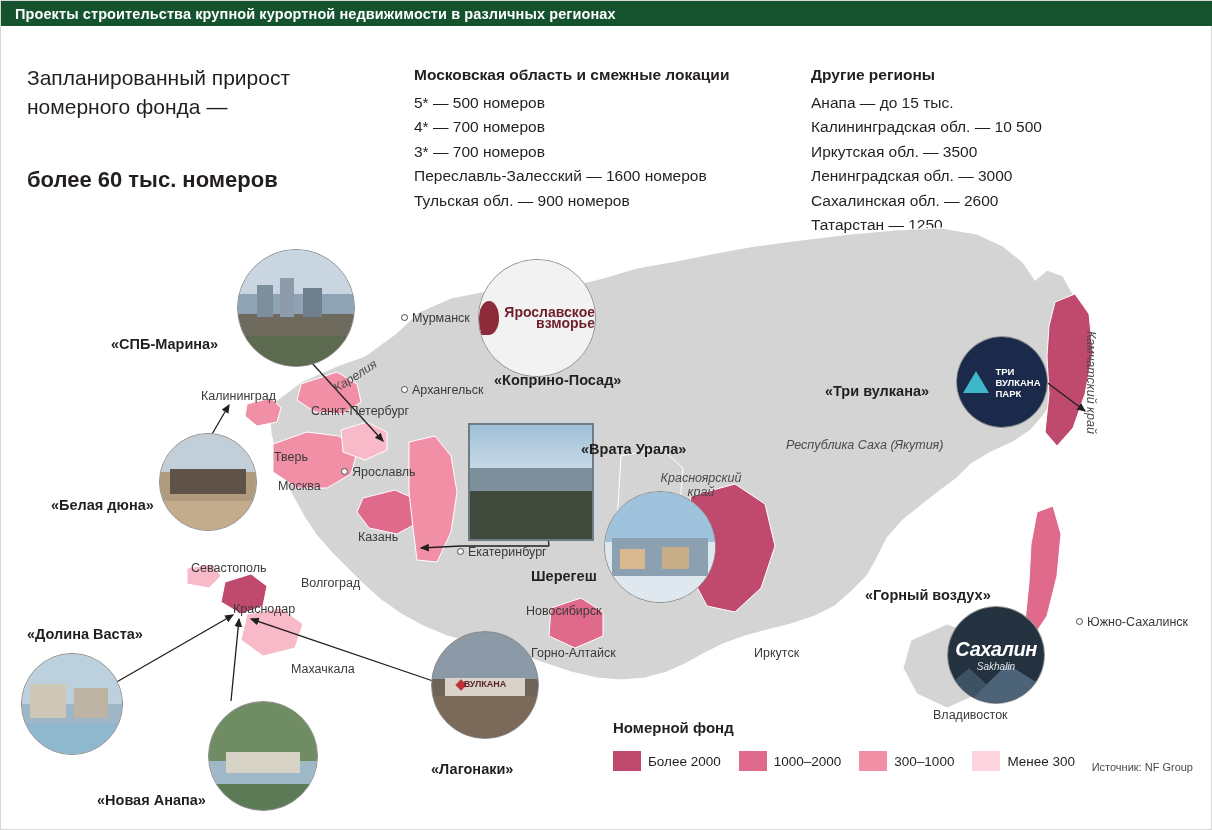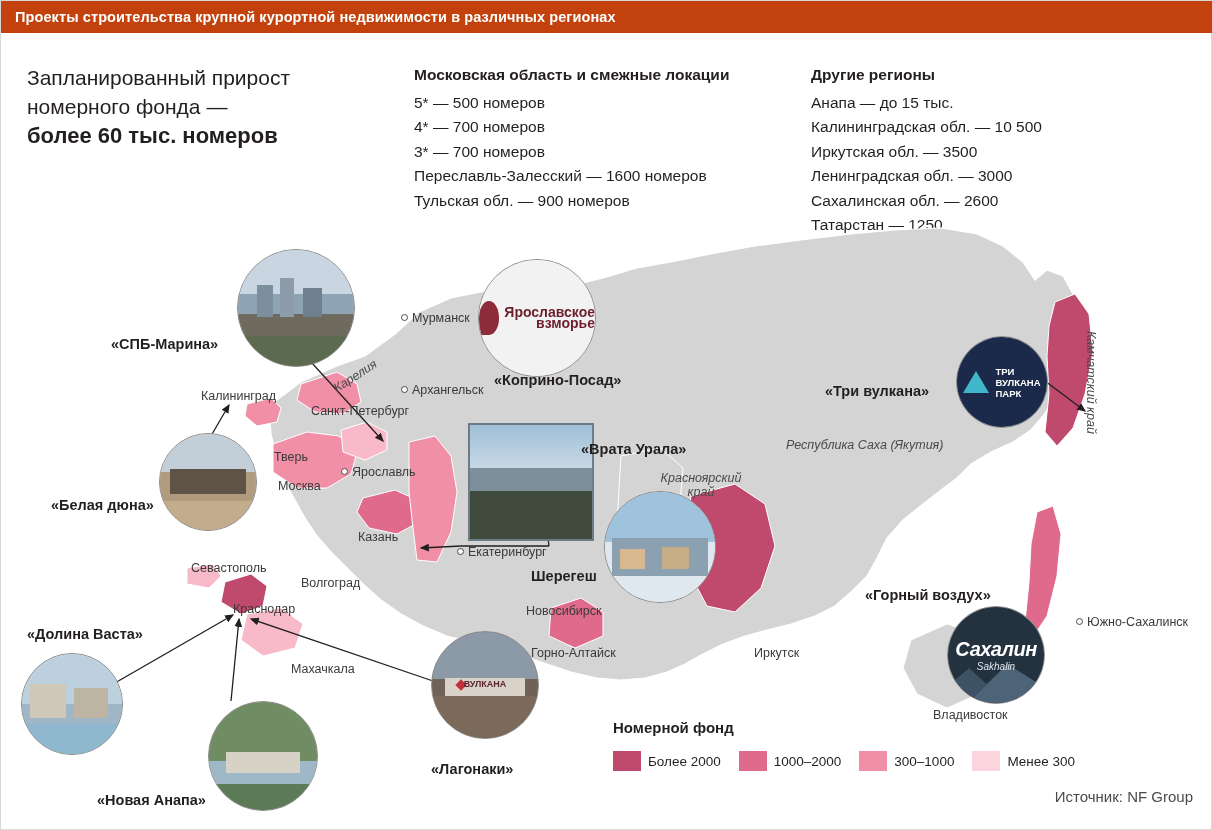--- a/index.html
+++ b/index.html
@@ -7,34 +7,34 @@
     width:1212px;height:830px;
     background:#ffffff;
     font-family:"Liberation Sans", sans-serif;
     color:#231f20;
     overflow:hidden;
   }
   #root{position:relative;width:1212px;height:830px;box-sizing:border-box;border:1px solid #d8d8d8;}
 
   
   .title-bar{
-    position:absolute;left:0;top:0;width:1212px;height:32px;
-    background:#c2410c;
+    position:absolute;left:0;top:0;width:1212px;height:25px;
+    background:#14532d;
     display:flex;align-items:center;
   }
   .title-bar .txt{
     color:#ffffff;font-size:14.5px;font-weight:bold;padding-left:14px;letter-spacing:0.1px;
   }
 
   
   .headline{
     position:absolute;left:26px;top:62px;width:330px;
     font-size:21px;line-height:29px;color:#231f20;
   }
-  .headline .b{font-weight:bold;font-size:22px;}
+  .headline .b{font-weight:bold;font-size:22px;margin-top:44px;}
 
   
   .col{position:absolute;font-size:15.5px;line-height:24.5px;color:#231f20;}
   .col h4{margin:0 0 3px 0;font-size:15.5px;font-weight:bold;}
   .col .row{white-space:nowrap;}
   #col-moscow{left:413px;top:62px;width:370px;}
   #col-other{left:810px;top:62px;width:330px;}
 
   
   #map{
@@ -75,21 +75,21 @@
   #legend{
     position:absolute;left:612px;top:718px;
   }
   #legend .lt{font-size:15px;font-weight:bold;margin-bottom:9px;color:#231f20;}
   #legend .items{display:flex;align-items:center;gap:0;}
   #legend .item{display:flex;align-items:center;margin-right:18px;margin-top:6px;}
   #legend .sw{width:28px;height:20px;margin-right:7px;}
   #legend .lb{font-size:13.5px;color:#231f20;white-space:nowrap;}
 
   #source{
-    position:absolute;right:18px;top:787px;font-size:15px;color:#4a4a4a;
+    position:absolute;right:18px;top:760px;font-size:11px;color:#4a4a4a;
   }
 
   
   .logo-yar{position:absolute;inset:0;background:#f2f2f2;display:flex;align-items:center;justify-content:center;}
   .logo-yar .shell{width:34px;height:34px;border-radius:50% 50% 50% 10%;background:#8e2b3a;margin-right:5px;}
   .logo-yar .t{font-size:14px;font-weight:bold;color:#6d1f2c;line-height:11px;text-align:right;}
 
   .logo-vulkan{position:absolute;inset:0;background:#1b2a4a;display:flex;align-items:center;justify-content:center;}
   .logo-vulkan .tri{width:0;height:0;border-left:13px solid transparent;border-right:13px solid transparent;border-bottom:22px solid #3fb6c9;margin-right:6px;}
   .logo-vulkan .t{font-size:9.5px;font-weight:bold;color:#ffffff;line-height:11px;text-align:left;}

